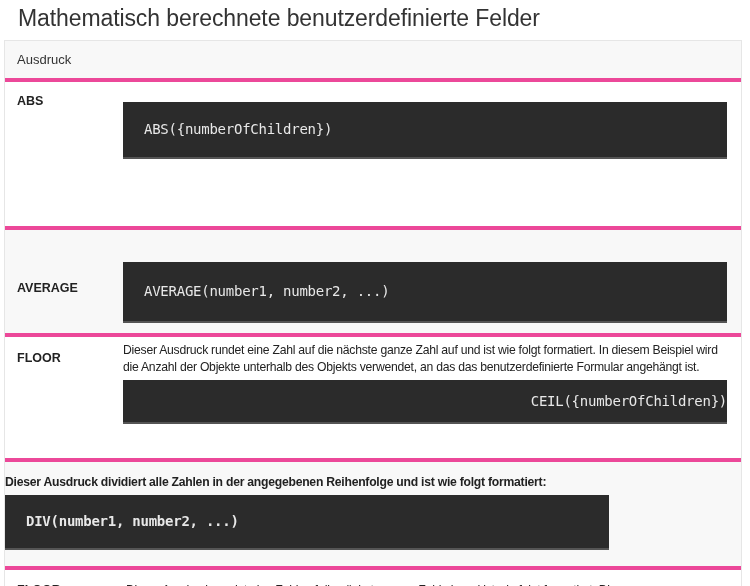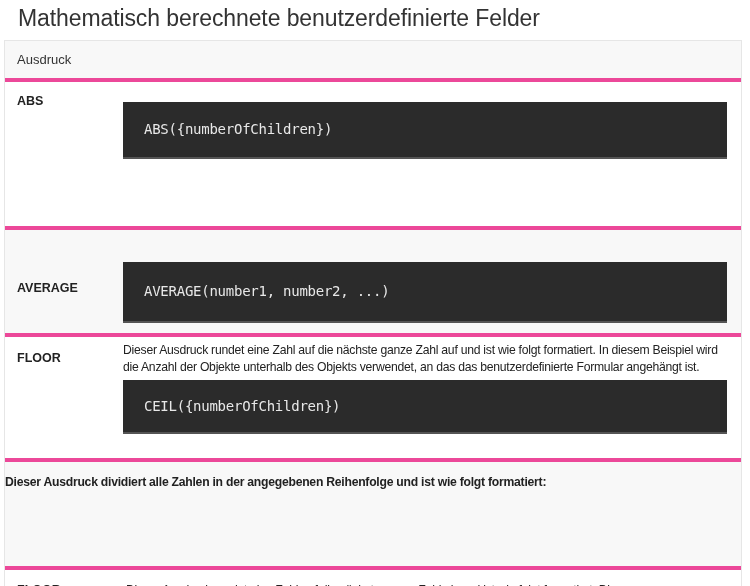--- a/index.html
+++ b/index.html
@@ -94,29 +94,32 @@
       </div>
     </div>
   </div>
 
   <div class="row white" style="height:125px;">
     <div class="col-expr" style="padding-top:13px;">
       <span class="expr-name">FLOOR</span>
     </div>
     <div class="col-desc" style="padding-top:5px;">
       <div>Dieser Ausdruck rundet eine Zahl auf die nächste ganze Zahl auf und ist wie folgt formatiert. In diesem Beispiel wird die Anzahl der Objekte unterhalb des Objekts verwendet, an das das benutzerdefinierte Formular angehängt ist.</div>
-      <div class="code-block" style="height:54px; margin-top:4px;">
+      <div class="code-block" style="height:44px; margin-top:4px;justify-content:flex-end;">
         <span>CEIL({numberOfChildren})</span>
       </div>
     </div>
   </div>
 
   <div class="row alt" style="height:108px;">
     <div class="col-desc" style="padding-top:12px;font-weight:bold;">
       <div>Dieser Ausdruck dividiert alle Zahlen in der angegebenen Reihenfolge und ist wie folgt formatiert:</div>
+      <div class="code-block" style="height:55px; margin-top:4px;">
+        <span>DIV(number1, number2, ...)</span>
+      </div>
     </div>
   </div>
 
   <div class="row white" style="height:60px;">
     <div class="col-expr" style="padding-top:12px;">
       <span class="expr-name">FLOOR</span>
     </div>
     <div class="col-desc" style="padding-top:12px; padding-left:3px;">
       <div>Dieser Ausdruck rundet eine Zahl auf die nächste ganze Zahl ab und ist wie folgt formatiert. Diese</div>
     </div>

